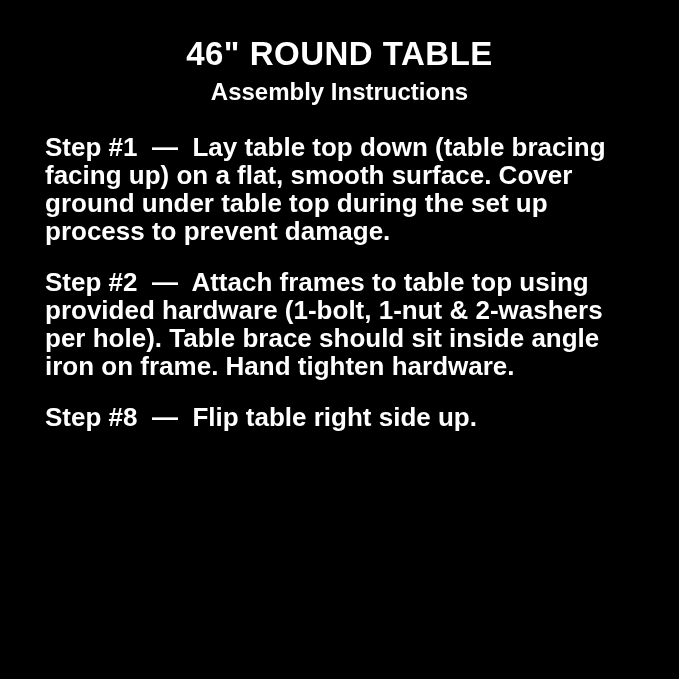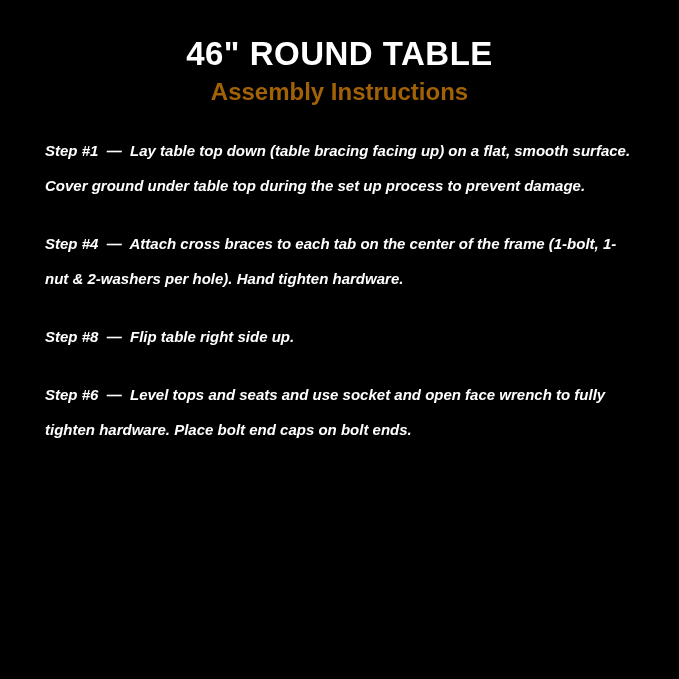--- a/index.html
+++ b/index.html
@@ -21,42 +21,40 @@
   .title {
     font-size: 33px;
     line-height: 1.1;
     letter-spacing: 0.5px;
     color: #ffffff;
   }
   .subtitle {
     margin-top: 7px;
     font-size: 24px;
     line-height: 1.1;
-    color: #a16207;
+    color: #ffffff;
   }
   .steps {
     margin: 27px 44px 0 45px;
   }
   .step {
-    font-size: 15px;
-    line-height: 35px;
+    font-size: 26px;
+    line-height: 28px;
     margin-bottom: 23px;
     color: #ffffff;
     white-space: pre-wrap;
     text-align: left;
-    font-style: italic;
   }
 </style>
 </head>
 <body>
 
 <div class="card">
   <div class="header">
     <div class="title">46" ROUND TABLE</div>
     <div class="subtitle">Assembly Instructions</div>
   </div>
   <div class="steps">
     <p class="step">Step #1  —  Lay table top down (table bracing facing up) on a flat, smooth surface. Cover ground under table top during the set up process to prevent damage.</p>
-    <p class="step">Step #4  —  Attach cross braces to each tab on the center of the frame (1-bolt, 1-nut &amp; 2-washers per hole). Hand tighten hardware.</p>
+    <p class="step">Step #2  —  Attach frames to table top using provided hardware (1-bolt, 1-nut &amp; 2-washers per hole). Table brace should sit inside angle iron on frame. Hand tighten hardware.</p>
     <p class="step">Step #8  —  Flip table right side up.</p>
-    <p class="step">Step #6  —  Level tops and seats and use socket and open face wrench to fully tighten hardware. Place bolt end caps on bolt ends.</p>
   </div>
 </div>
 
 </body></html>

